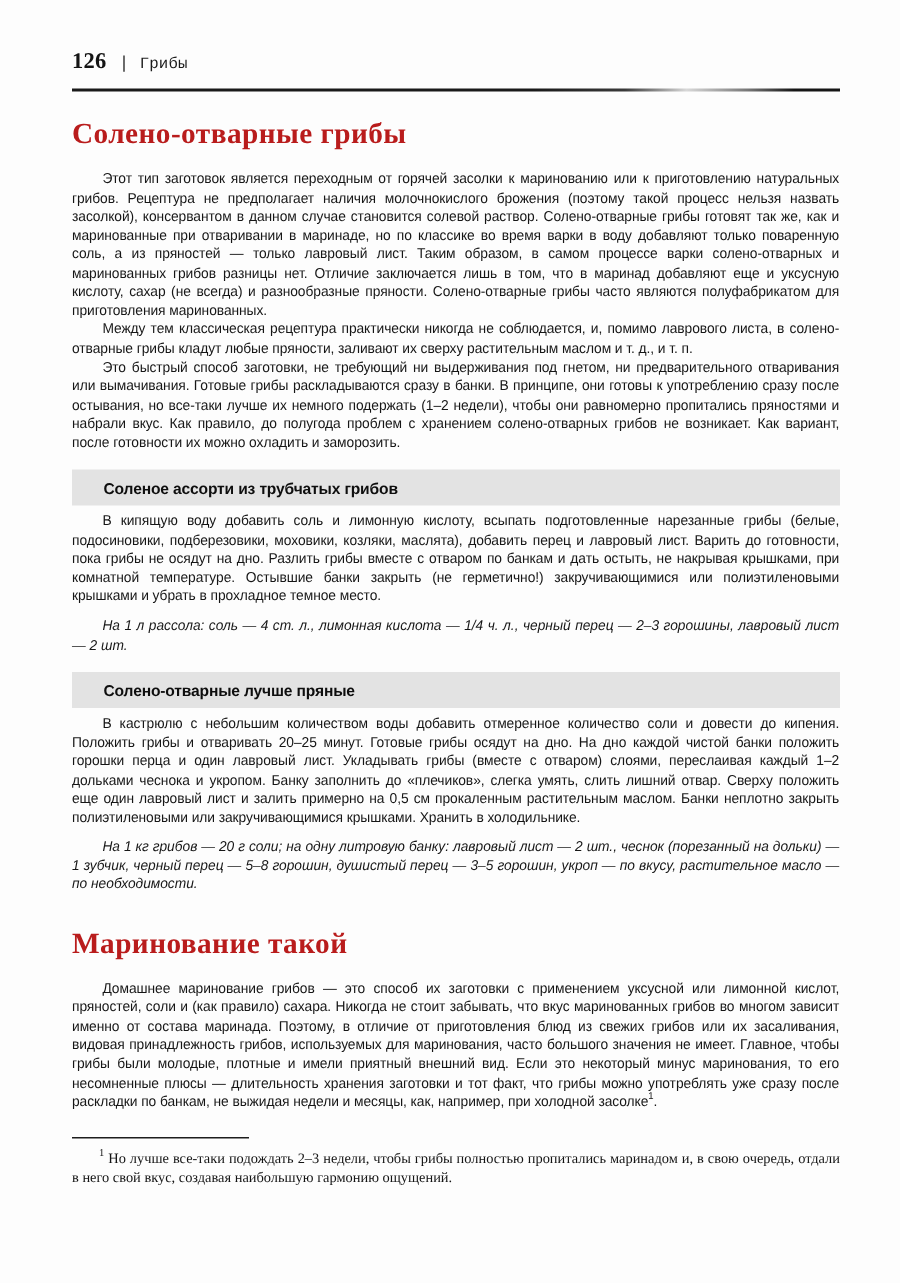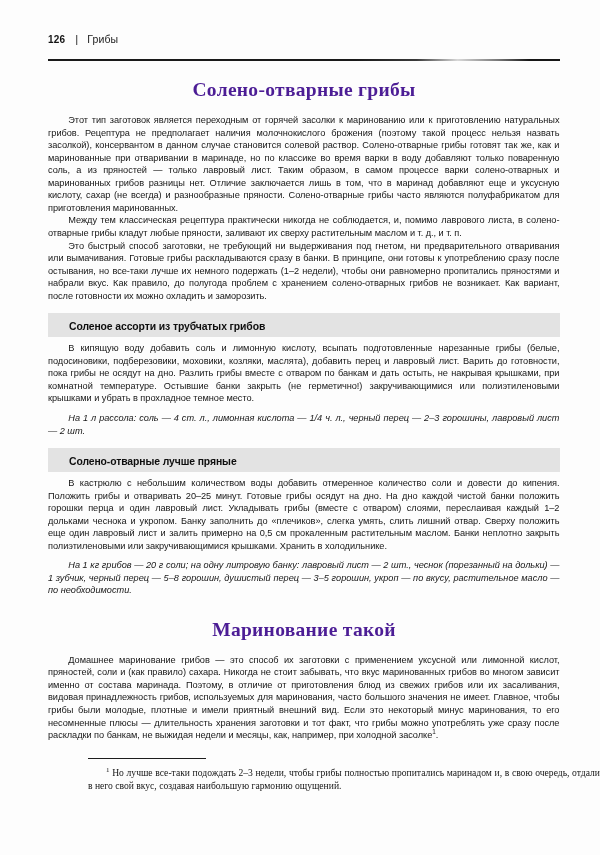--- a/index.html
+++ b/index.html
@@ -32,53 +32,53 @@
 
   
   .runhead {
     display: flex;
     align-items: baseline;
     gap: 0px;
     height: 22px;
     padding-top: 33px;
   }
   .runhead-folio {
-    font-family: Liberation Sans, sans-serif;
+    font-family: Liberation Serif, serif;
     font-weight: bold;
-    font-size: 10px;
+    font-size: 15px;
     letter-spacing: 0.2px;
     color: #141414;
   }
   .runhead-sep {
     font-size: 11.5px;
     color: #2b2b2b;
     margin: 0 9px 0 10px;
     font-weight: normal;
   }
   .runhead-title {
-    font-family: Liberation Sans, sans-serif;
+    font-family: Liberation Mono, monospace;
     font-size: 10.5px;
     color: #1b1b1b;
     letter-spacing: 0.1px;
     text-align: center;
   }
   .runhead-rule {
     margin-top: 4px;
     height: 2px;
     width: 512px;
     background: linear-gradient(to right, #1a1a1a 0%, #1a1a1a 60%, #3a3a3a 72%, #d8d8d8 80%, #777 88%, #161616 94%, #161616 100%);
   }
 
   
   .section-title {
     font-family: "Liberation Serif", serif;
     font-weight: bold;
     font-size: 19.5px;
-    text-align: center;
-    color: #4c1d95;
+    text-align: left;
+    color: #b91c1c;
     letter-spacing: 0.3px;
   }
   .section-title.first { margin-top: 18px; }
   .section-title.second { margin-top: 22px; }
 
   
   .para {
     font-family: "Liberation Sans", sans-serif;
     font-size: 9.55px;
     line-height: 12.55px;
@@ -125,21 +125,20 @@
     text-indent: 21px;
     transform: scaleX(0.965);
     transform-origin: left center;
     width: 530px;
   }
   .note-gap { margin-top: 7px; }
 
   
   .footnote-wrap {
     margin-top: 16px;
-    margin-left: 40px;
   }
   .footnote-rule {
     width: 118px;
     height: 1.6px;
     background: #1d1d1d;
     margin-bottom: 8px;
   }
   .footnote {
     font-family: "Liberation Serif", serif;
     font-size: 9.6px;

